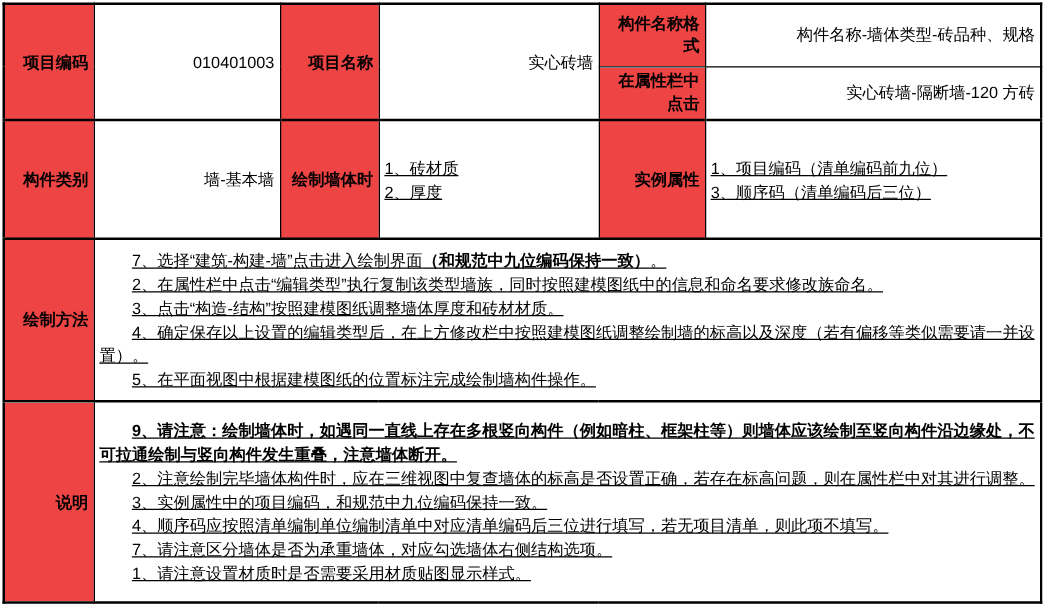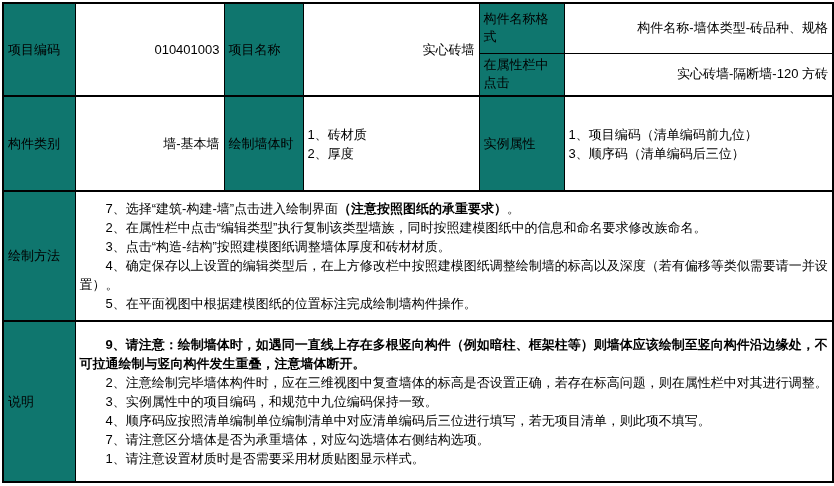--- a/index.html
+++ b/index.html
@@ -25,28 +25,28 @@
     border: 2px solid #000;
   }
   table.spec td {
     border: 1px solid #000;
     vertical-align: middle;
     overflow: hidden;
     padding: 2px 4px;
   }
   tr.major > td { border-top: 2px solid #000; }
   td.label {
-    background: #0f766e;
-    font-weight: 400;
-    text-align: left;
+    background: #ef4444;
+    font-weight: 700;
+    text-align: right;
     padding: 2px 2px;
   }
   td.val { text-align: right; }
   td.val-left { text-align: left; }
-  td.val-left p, td.bigtext p { margin: 0; }
+  td.val-left p, td.bigtext p { margin: 0; text-decoration: underline; }
   td.bigtext {
     text-align: left;
     padding: 4px 8px 4px 8px;
     line-height: 19px;
   }
   td.bigtext p { text-indent: 2em; }
   .b { font-weight: 700; }
   .pad-type { padding-left: 26px; }
   .pad-inst { padding-left: 24px; }
   .lines p { line-height: 19px; }
@@ -92,21 +92,21 @@
           </td>
         <td class="label">实例属性</td>
         <td class="val-left lines pad-inst">
             <p><span>1、项目编码（清单编码前九位）</span></p>
             <p><span>3、顺序码（清单编码后三位）</span></p>
           </td>
       </tr>
       <tr class="r3 major">
         <td class="label">绘制方法</td>
         <td class="bigtext" colspan="5">
-            <p><span>7、选择“建筑-构建-墙”点击进入绘制界面</span><span class="b">（注意按照图纸的承重要求）</span><span>。</span></p>
+            <p><span>7、选择“建筑-构建-墙”点击进入绘制界面</span><span class="b">（和规范中九位编码保持一致）</span><span>。</span></p>
             <p><span>2、在属性栏中点击“编辑类型”执行复制该类型墙族，同时按照建模图纸中的信息和命名要求修改族命名。</span></p>
             <p><span>3、点击“构造-结构”按照建模图纸调整墙体厚度和砖材材质。</span></p>
             <p><span>4、确定保存以上设置的编辑类型后，在上方修改栏中按照建模图纸调整绘制墙的标高以及深度（若有偏移等类似需要请一并设置）。</span></p>
             <p><span>5、在平面视图中根据建模图纸的位置标注完成绘制墙构件操作。</span></p>
           </td>
       </tr>
       <tr class="r4 major">
         <td class="label">说明</td>
         <td class="bigtext" colspan="5">
             <p><span class="b">9、请注意：绘制墙体时，如遇同一直线上存在多根竖向构件（例如暗柱、框架柱等）则墙体应该绘制至竖向构件沿边缘处，不可拉通绘制与竖向构件发生重叠，注意墙体断开。</span></p>

